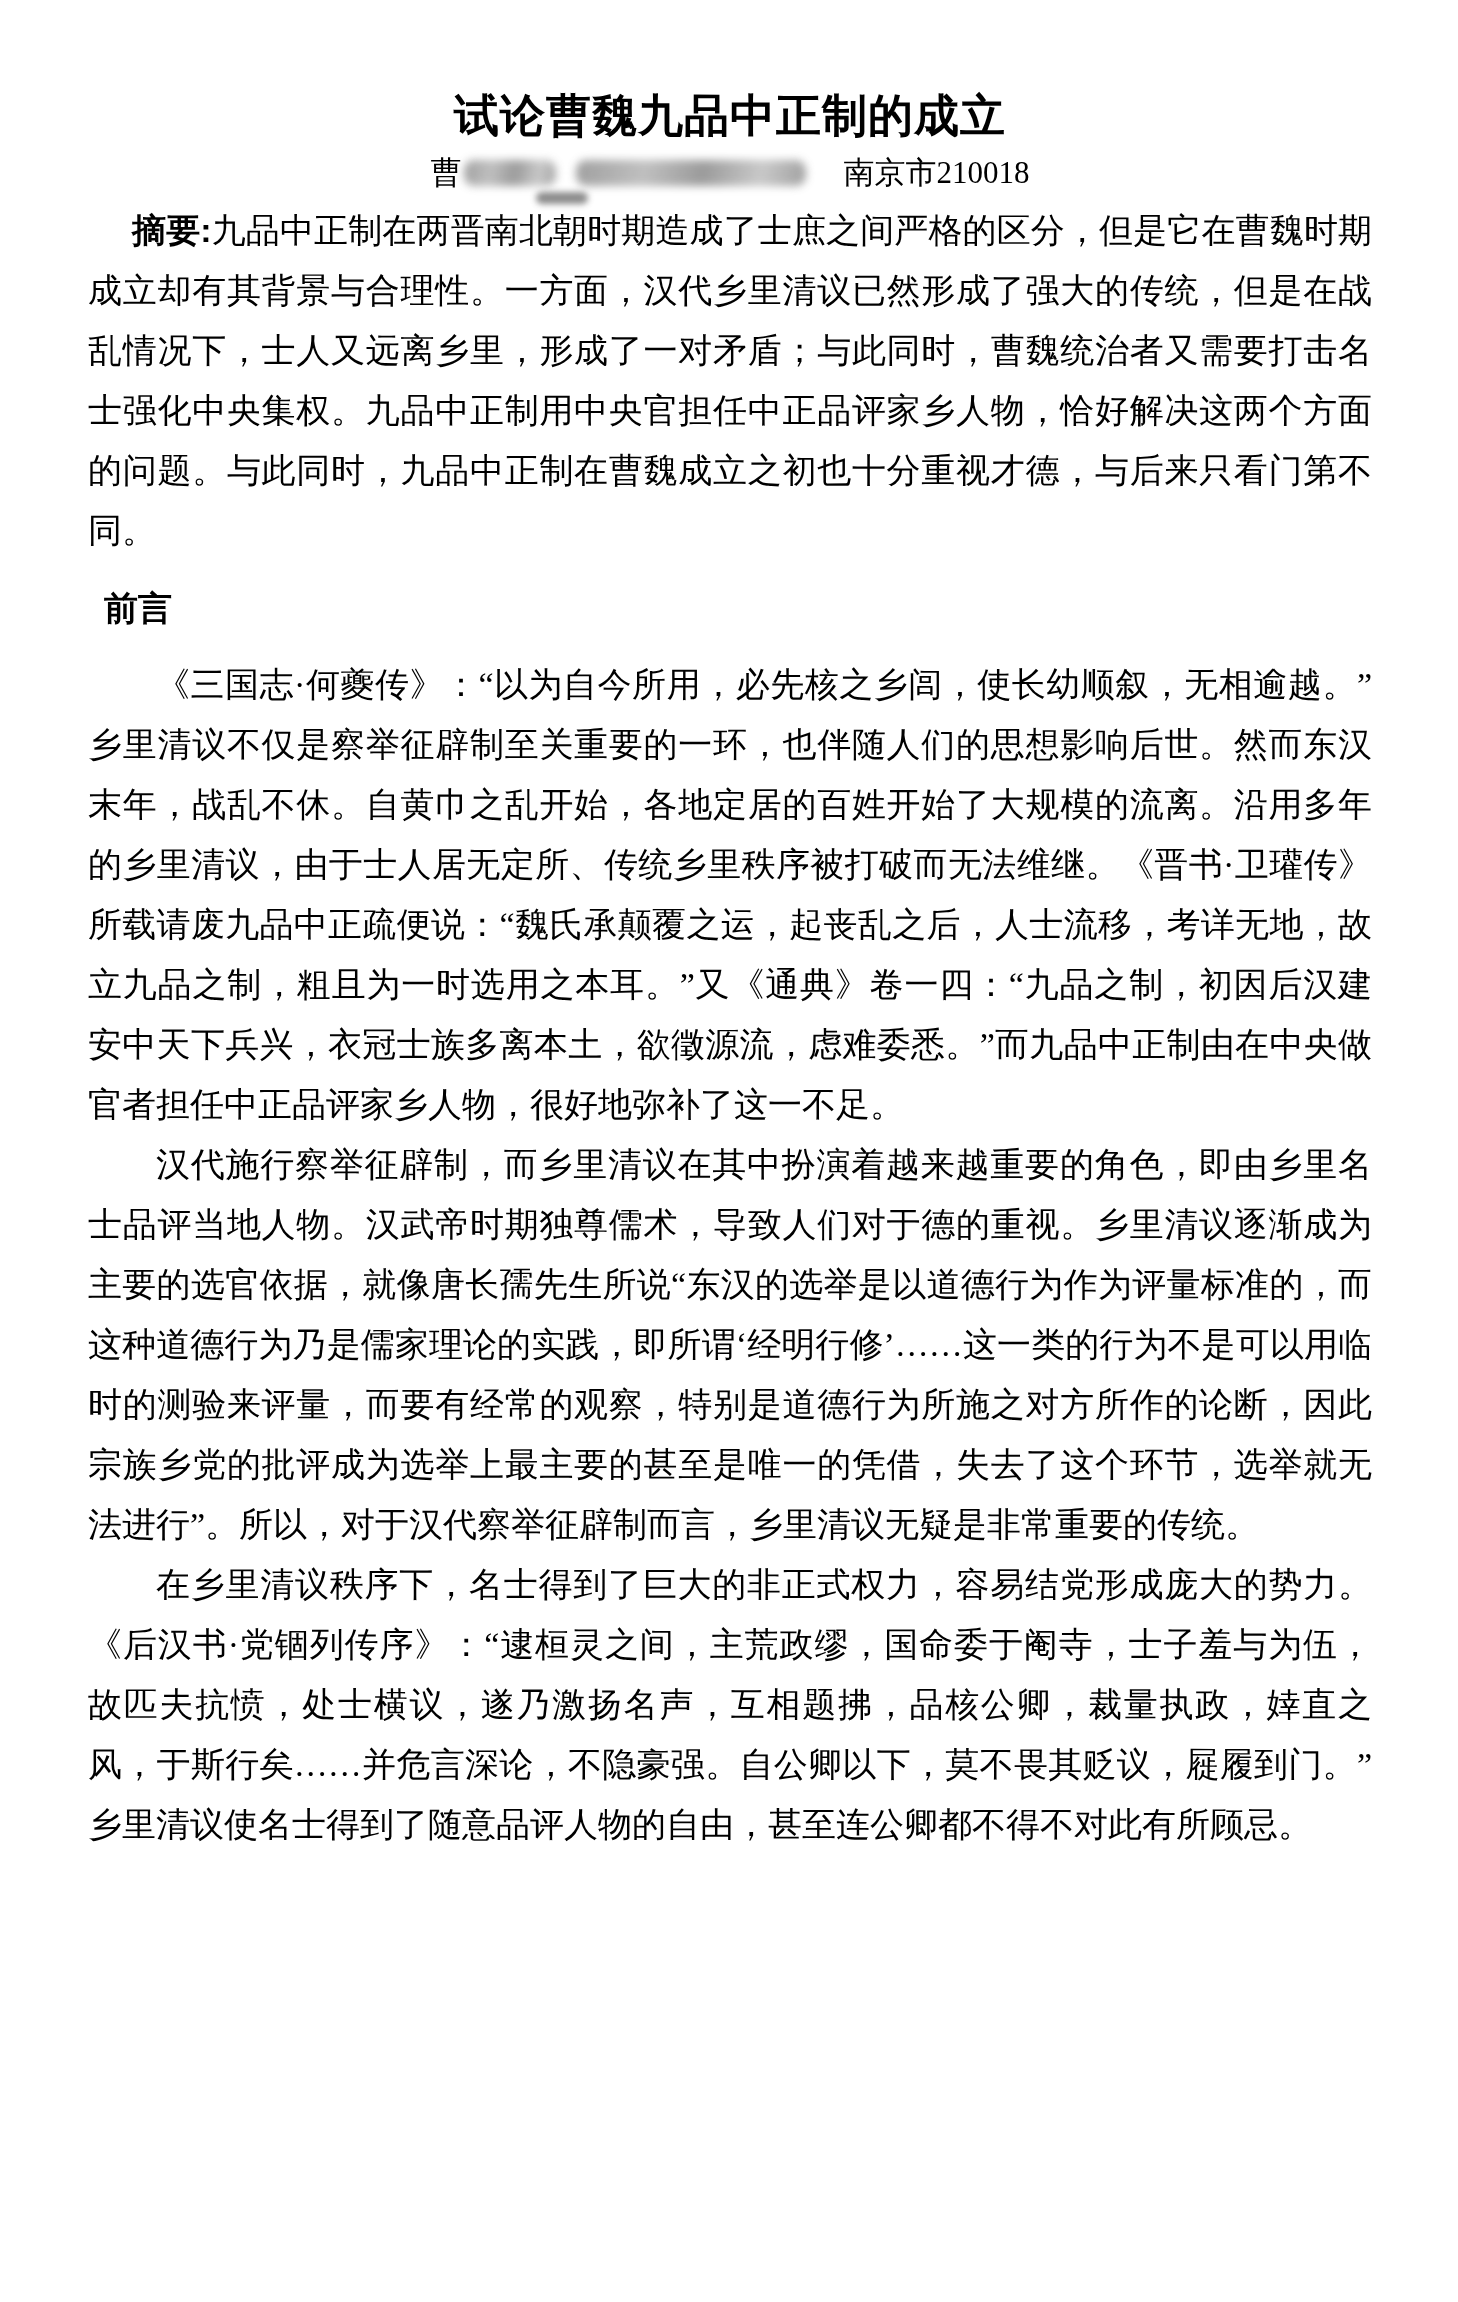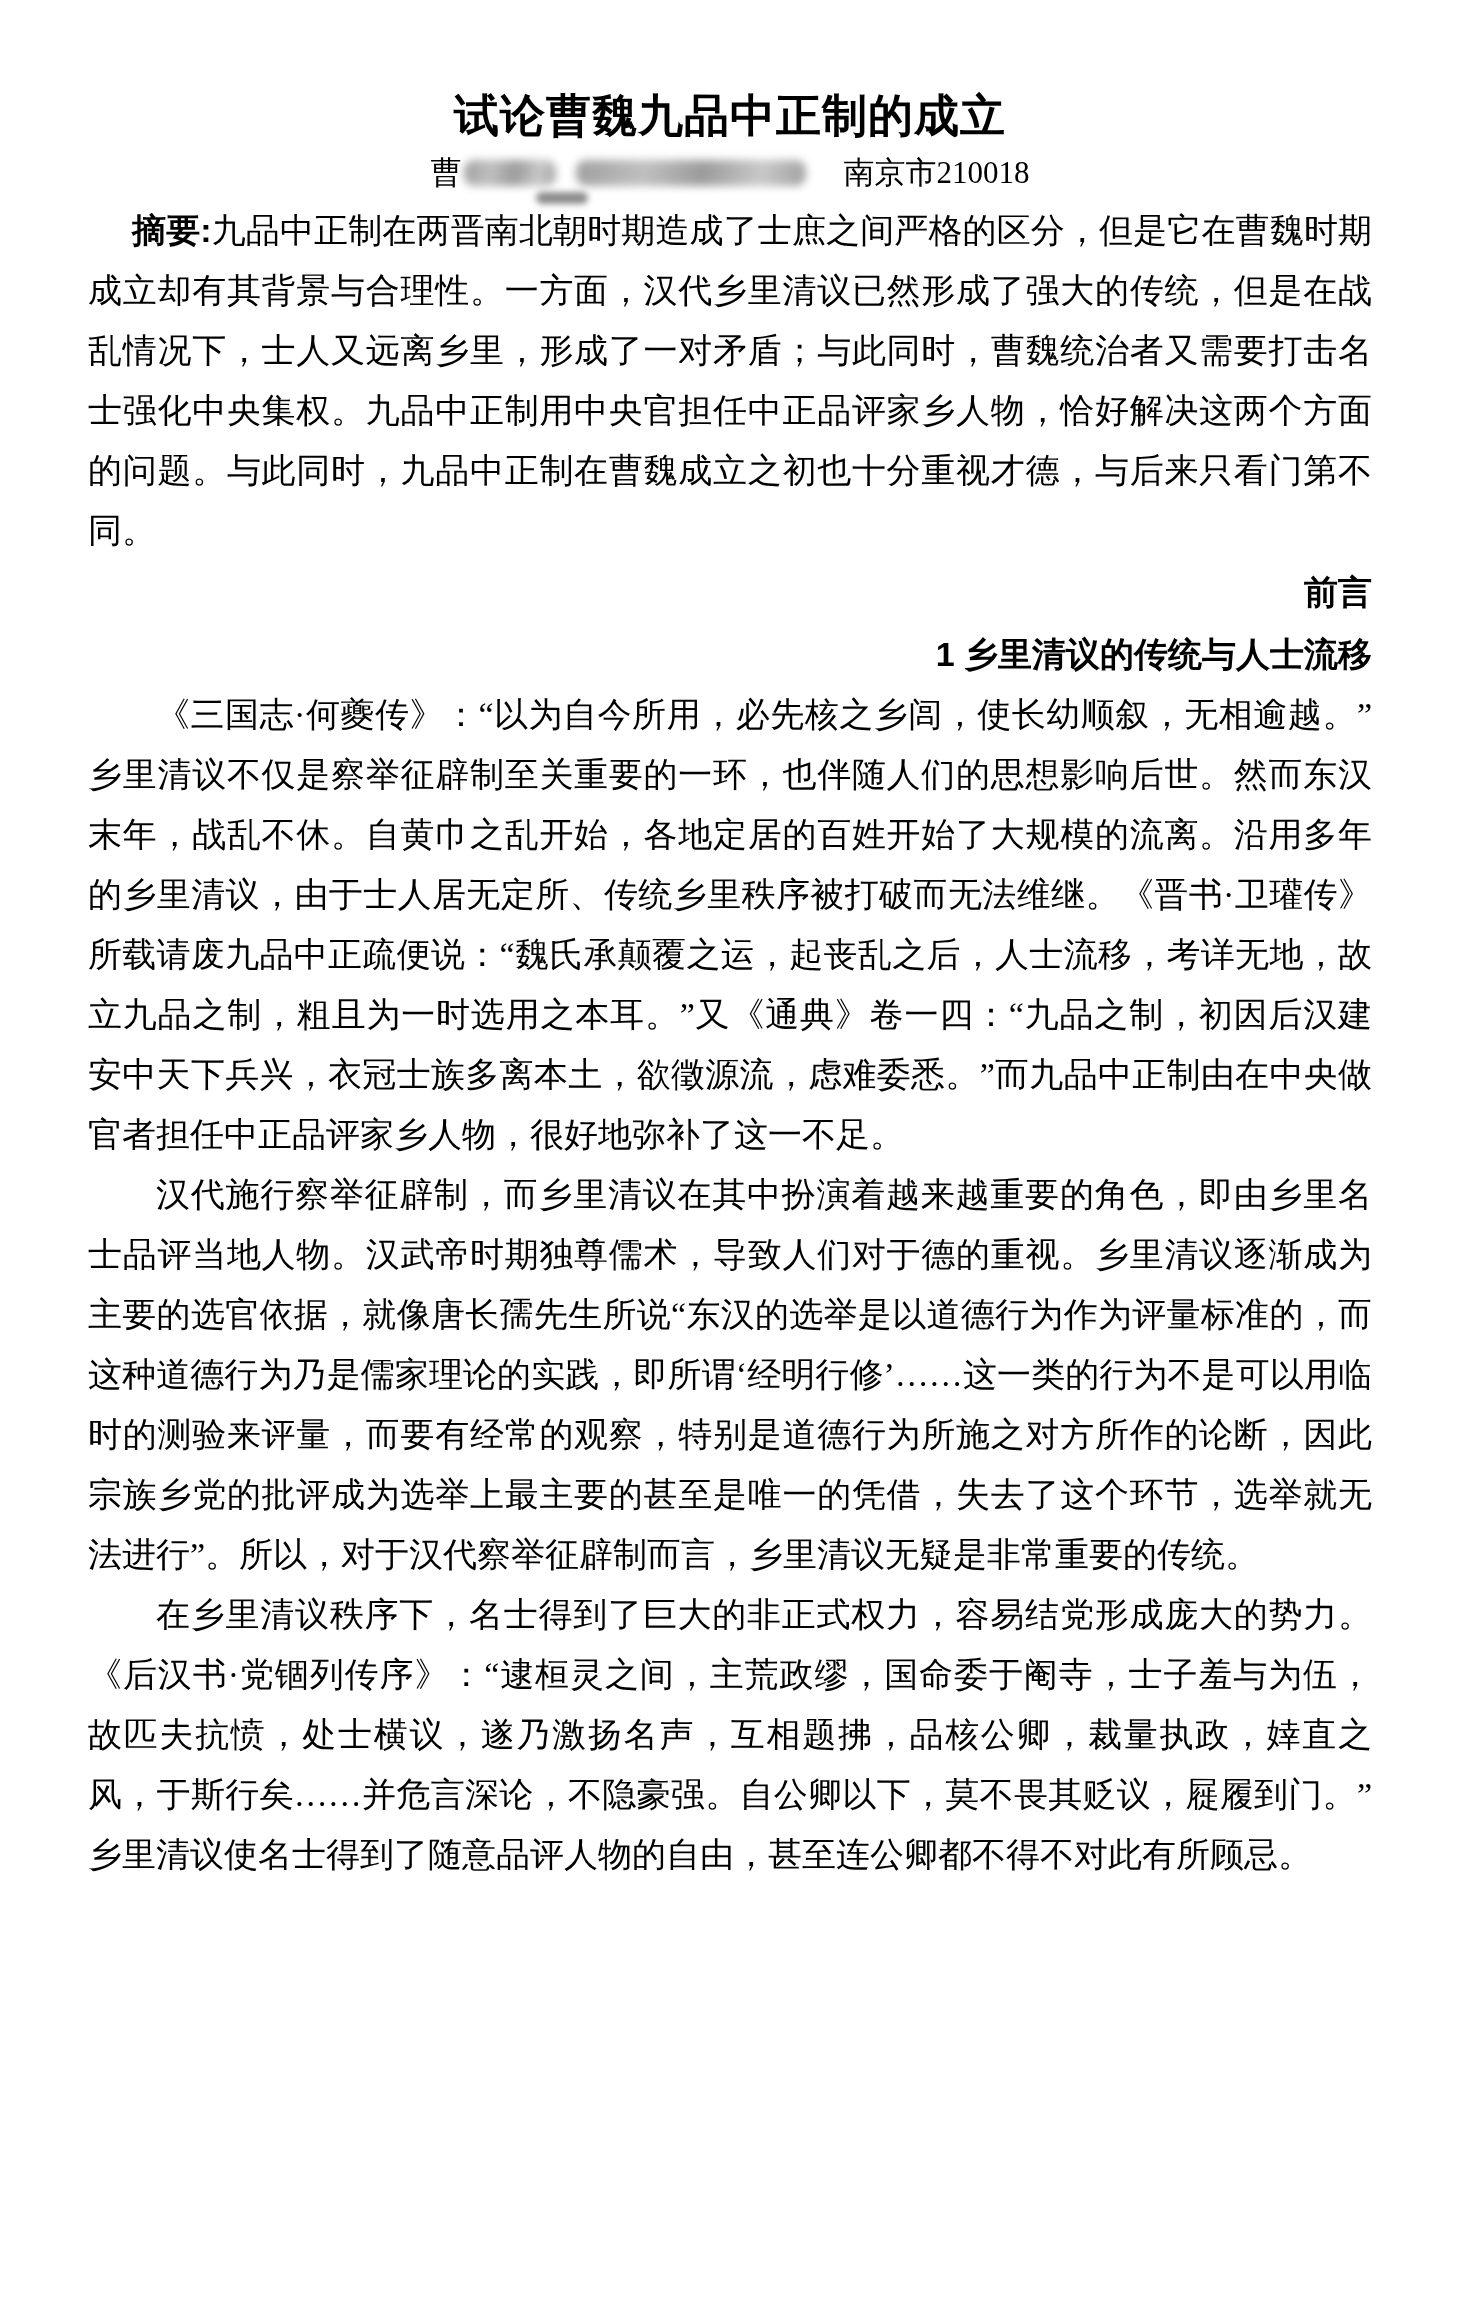--- a/index.html
+++ b/index.html
@@ -68,44 +68,43 @@
     font-family: "Liberation Sans", "DejaVu Sans", sans-serif;
     font-weight: bold;
     margin-left: 44px;
   }
   p.block {
     margin: 0;
     text-align: justify;
   }
   p.indent { text-indent: 2em; }
   .section-heading {
-    margin: 0;
+    margin: 16px;
     font-size: 34px;
     line-height: 62px;
     font-weight: bold;
     font-family: "Liberation Sans", "DejaVu Sans", sans-serif;
-    text-align: right;
+    text-align: left;
   }
 </style>
 </head>
 <body>
 
 <div class="page">
 
   <h1 class="paper-title">试论曹魏九品中正制的成立</h1>
 
   <div class="author-line">
     <span class="surname">曹</span><span class="redaction r1"></span><span class="redaction r2"></span><span class="city">南京市</span><span class="postal">210018</span>
     <span class="redaction-tail"></span>
   </div>
 
   <p class="block"><b class="hei">摘要:</b><span>九品中正制在两晋南北朝时期造成了士庶之间严格的区分，但是它在曹魏时期成立却有其背景与合理性。一方面，汉代乡里清议已然形成了强大的传统，但是在战乱情况下，士人又远离乡里，形成了一对矛盾；与此同时，曹魏统治者又需要打击名士强化中央集权。九品中正制用中央官担任中正品评家乡人物，恰好解决这两个方面的问题。与此同时，九品中正制在曹魏成立之初也十分重视才德，与后来只看门第不同。</span></p>
 
 
   <h2 class="section-heading">前言</h2>
 
-  <h2 class="section-heading">1 乡里清议的传统与人士流移</h2>
   <p class="block indent">《三国志·何夔传》：“以为自今所用，必先核之乡闾，使长幼顺叙，无相逾越。”乡里清议不仅是察举征辟制至关重要的一环，也伴随人们的思想影响后世。然而东汉末年，战乱不休。自黄巾之乱开始，各地定居的百姓开始了大规模的流离。沿用多年的乡里清议，由于士人居无定所、传统乡里秩序被打破而无法维继。《晋书·卫瓘传》所载请废九品中正疏便说：“魏氏承颠覆之运，起丧乱之后，人士流移，考详无地，故立九品之制，粗且为一时选用之本耳。”又《通典》卷一四：“九品之制，初因后汉建安中天下兵兴，衣冠士族多离本土，欲徵源流，虑难委悉。”而九品中正制由在中央做官者担任中正品评家乡人物，很好地弥补了这一不足。</p>
   <p class="block indent">汉代施行察举征辟制，而乡里清议在其中扮演着越来越重要的角色，即由乡里名士品评当地人物。汉武帝时期独尊儒术，导致人们对于德的重视。乡里清议逐渐成为主要的选官依据，就像唐长孺先生所说“东汉的选举是以道德行为作为评量标准的，而这种道德行为乃是儒家理论的实践，即所谓‘经明行修’……这一类的行为不是可以用临时的测验来评量，而要有经常的观察，特别是道德行为所施之对方所作的论断，因此宗族乡党的批评成为选举上最主要的甚至是唯一的凭借，失去了这个环节，选举就无法进行”。所以，对于汉代察举征辟制而言，乡里清议无疑是非常重要的传统。</p>
 
   <p class="block indent">在乡里清议秩序下，名士得到了巨大的非正式权力，容易结党形成庞大的势力。《后汉书·党锢列传序》：“逮桓灵之间，主荒政缪，国命委于阉寺，士子羞与为伍，故匹夫抗愤，处士横议，遂乃激扬名声，互相题拂，品核公卿，裁量执政，婞直之风，于斯行矣……并危言深论，不隐豪强。自公卿以下，莫不畏其贬议，屣履到门。”乡里清议使名士得到了随意品评人物的自由，甚至连公卿都不得不对此有所顾忌。</p>
 
 </div>
 
 </body></html>

